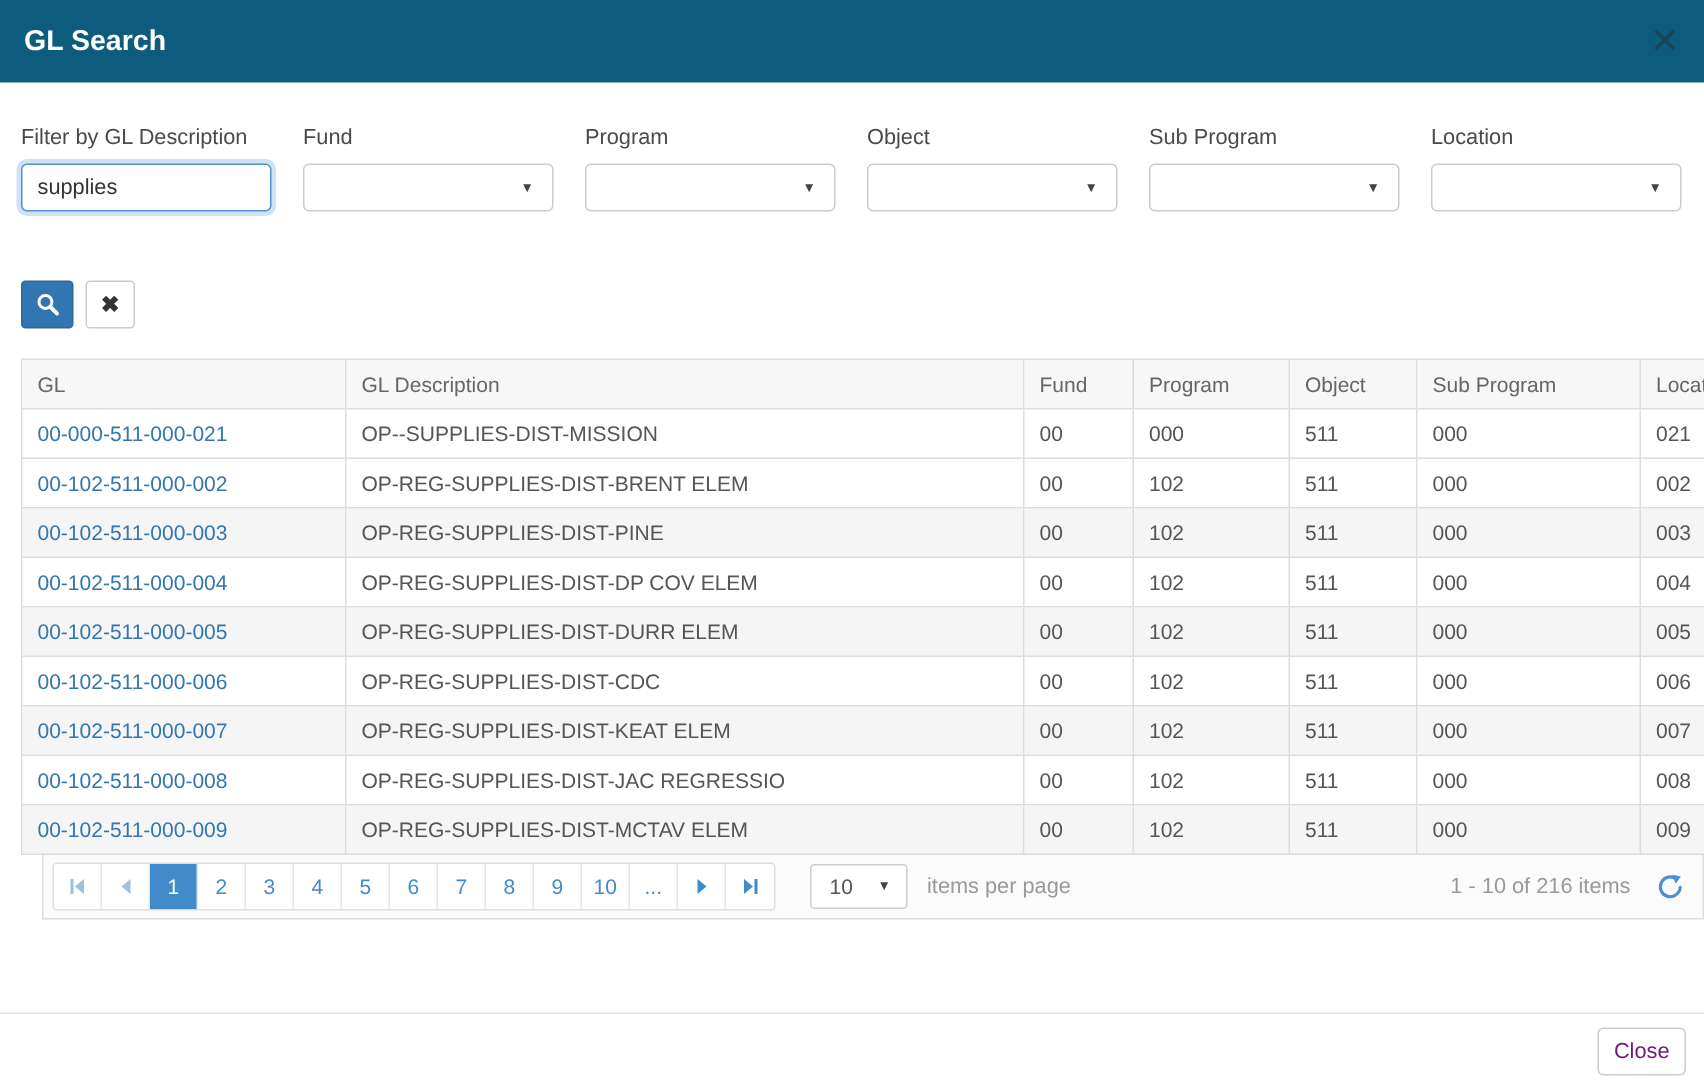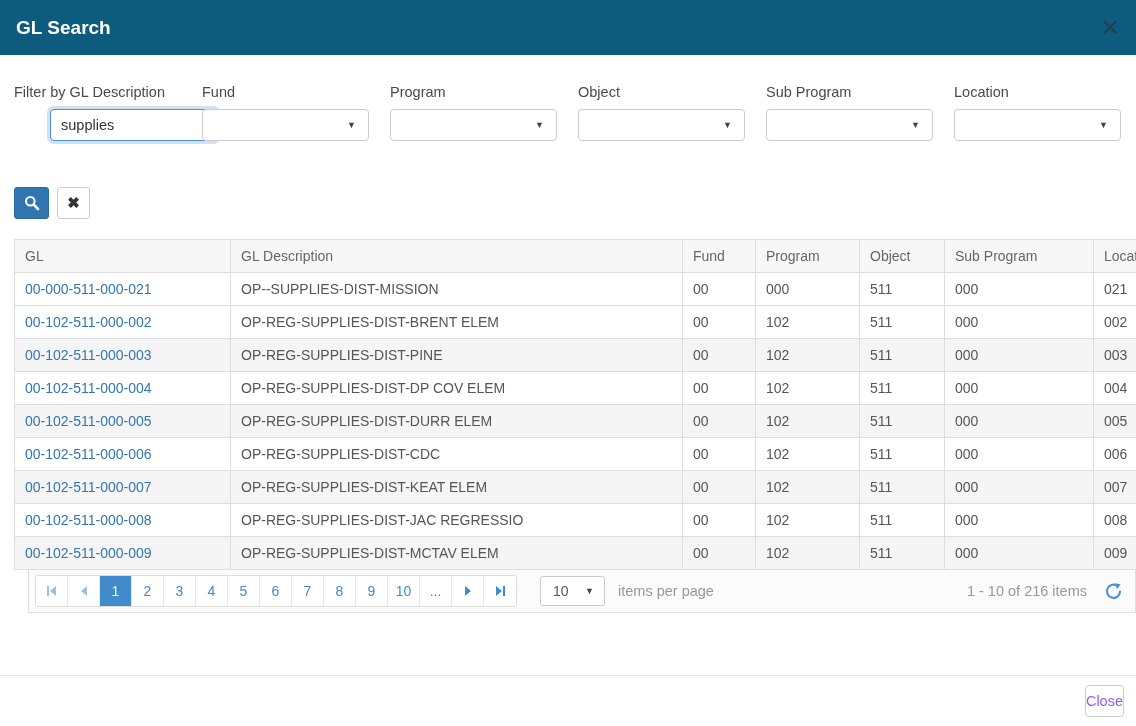--- a/index.html
+++ b/index.html
@@ -8,21 +8,21 @@
 
   
   .modal-header { background: #0d5c7d; height: 55px; display: flex; align-items: center; justify-content: space-between; padding: 0 16px; flex: 0 0 auto; }
   .modal-title { color: #fff; font-size: 19px; font-weight: bold; }
   .header-close { color: #1c4257; font-size: 24px; line-height: 1; cursor: pointer; font-weight: 400; }
 
   
   .filters { display: flex; gap: 21px; padding: 29px 14px 0 14px; }
   .filter-block { width: 167px; }
   .filter-block label { display: block; font-size: 14.5px; color: #4a4a4a; margin-bottom: 9px; white-space: nowrap; }
-  .text-input { width: 167px; height: 32px; border: 1px solid #4f93ce; border-radius: 4px; box-shadow: 0 0 0 3px #cfe2f3; outline: none; padding: 0 10px; font-size: 14.5px; color: #333; font-family: "Liberation Sans", sans-serif; margin-left: 36px; }
+  .text-input { width: 167px; height: 32px; border: 1px solid #4f93ce; border-radius: 4px; box-shadow: 0 0 0 3px #cfe2f3; outline: none; padding: 0 10px; font-size: 14.5px; color: #333; font-family: "Liberation Sans", sans-serif; }
   .dropdown { position: relative; width: 167px; height: 32px; border: 1px solid #ccc; border-radius: 4px; background: #fff; cursor: pointer; }
   .dropdown .caret { position: absolute; right: 12px; top: 50%; transform: translateY(-50%); font-size: 9px; color: #444; }
 
   
   .actions { margin: 46px 14px 0 14px; display: flex; gap: 8px; }
   .btn-search { width: 35px; height: 32px; background: #3276b1; border: 1px solid #2c699d; border-radius: 3px; display: flex; align-items: center; justify-content: center; cursor: pointer; }
   .btn-clear { width: 33px; height: 32px; background: #fff; border: 1px solid #ccc; border-radius: 3px; display: flex; align-items: center; justify-content: center; cursor: pointer; color: #333; font-size: 15px; font-weight: bold; }
 
   
   .grid { margin: 20px 14px 0 14px; }
@@ -47,21 +47,21 @@
   .tri-r { width: 0; height: 0; border-top: 5px solid transparent; border-bottom: 5px solid transparent; border-left: 6px solid currentColor; }
   .vbar { width: 2px; height: 10px; background: currentColor; }
   .page-size { position: relative; width: 65px; height: 30px; border: 1px solid #ccc; border-radius: 3px; background: #fff; margin-left: 23px; font-size: 14px; color: #555; line-height: 28px; padding-left: 12px; cursor: pointer; }
   .page-size .caret { position: absolute; right: 10px; top: 50%; transform: translateY(-50%); font-size: 9px; color: #444; line-height: 1; }
   .pager-label { color: #999; font-size: 14.5px; margin-left: 13px; }
   .pager-info { margin-left: auto; color: #999; font-size: 14.5px; }
   .refresh { margin-left: 17px; cursor: pointer; display: flex; align-items: center; }
 
   
   .modal-footer { margin-top: 21px; border-top: 1px solid #e5e5e5; padding: 9px 12px; text-align: right; flex: 0 0 auto; }
-  .btn-close { display: inline-block; background: #fff; border: 1px solid #ccc; border-radius: 4px; padding: 7px 0; font-size: 14.5px; color: #8b5cf6; cursor: pointer; font-family: "Liberation Sans", sans-serif; }
+  .btn-close { display: inline-block; background: #fff; border: 1px solid #ccc; border-radius: 4px; padding: 7px 10px; font-size: 14.5px; color: #701a75; cursor: pointer; font-family: "Liberation Sans", sans-serif; }
 </style>
 </head>
 <body>
 
 <div class="modal">
 
   <div class="modal-header">
     <span class="modal-title">GL Search</span>
     <span class="header-close">✕</span>
   </div>

